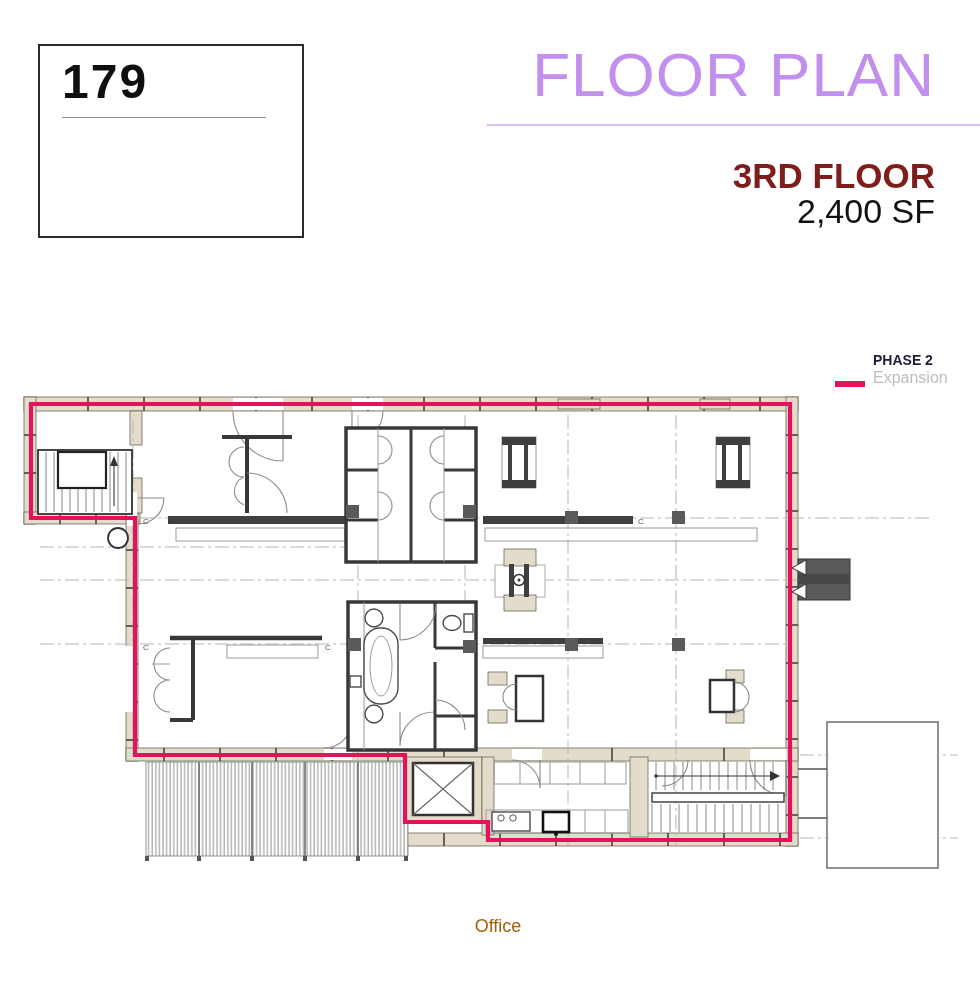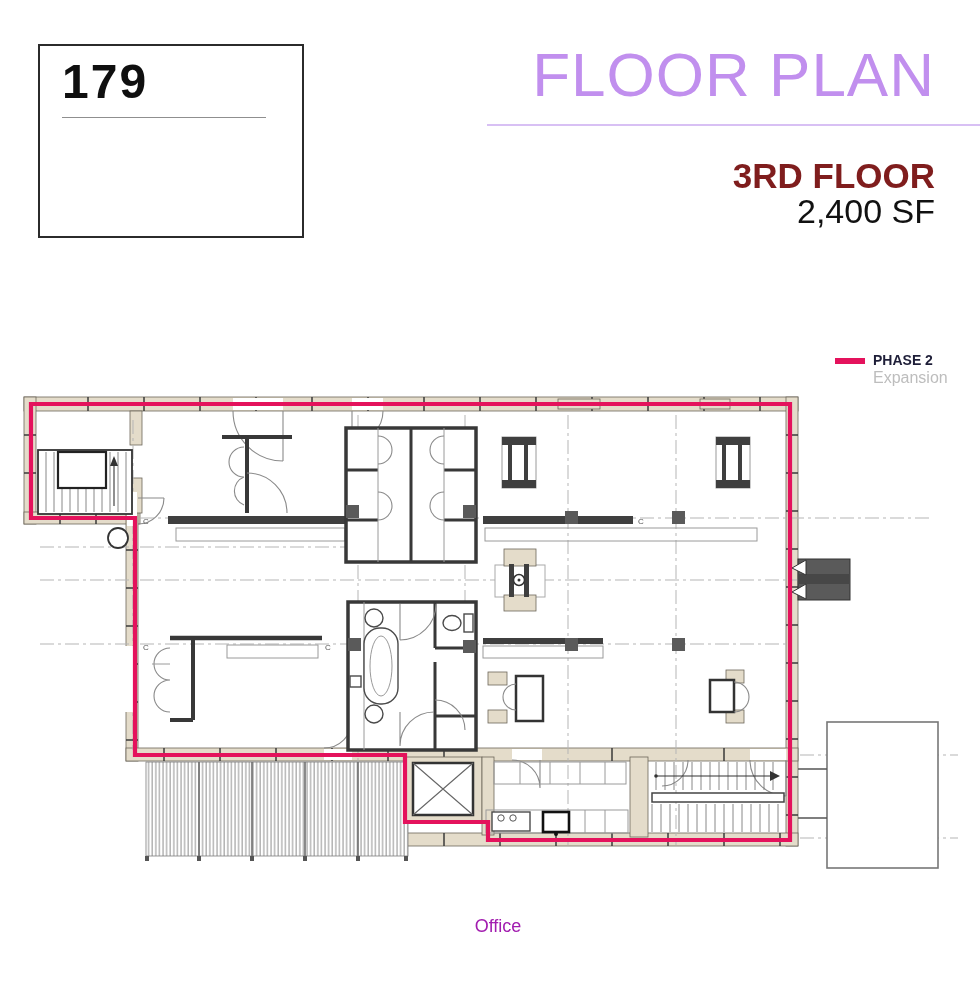--- a/index.html
+++ b/index.html
@@ -17,28 +17,28 @@
   .logo-number{font-size:48px;font-weight:bold;letter-spacing:2px;color:#0f0f0f;line-height:1.08;}
   .logo-name{font-size:48px;font-weight:400;letter-spacing:1px;color:#1a1a1a;line-height:1.12;}
   .logo-divider{width:204px;height:1px;background:#8f8f8f;margin:9px 0 7px;}
   .logo-city{font-size:27px;color:#1a1a1a;}
 
   .plan-title{position:absolute;top:44px;right:45px;font-size:62px;font-weight:300;letter-spacing:1px;color:var(--accent-purple);line-height:1;}
   .title-underline{position:absolute;left:487px;right:0;top:124px;height:2px;background:var(--underline-purple);}
   .floor-label{position:absolute;top:146px;right:45px;font-size:35px;font-weight:bold;color:#7f1d1d;margin-top:10px;}
   .area-label{position:absolute;top:192px;right:45px;font-size:34px;font-weight:400;color:#111;}
 
-  .legend{position:absolute;left:835px;top:352px;display:flex;gap:8px;align-items:flex-start;}
+  .legend{position:absolute;left:835px;top:352px;display:flex;gap:8px;align-items:flex-end;}
   .legend-swatch{width:30px;height:6px;margin-top:6px;background:var(--accent-pink);}
   .legend-label{font-size:14px;font-weight:bold;color:var(--dark-text);line-height:1.15;}
   .legend-sublabel{font-size:16px;color:var(--muted-text);line-height:1.2;}
 
   .plan-svg{position:absolute;left:0;top:0;}
 
-  .footer-label{position:absolute;left:16px;right:0;top:916px;text-align:center;font-size:18px;color:#a21caf;}
+  .footer-label{position:absolute;left:16px;right:0;top:916px;text-align:center;font-size:18px;color:#a16207;}
 
   
   .w{fill:var(--wall-tan);stroke:#6d675a;stroke-width:.8;}
   .dk{fill:#3f3f3f;stroke:none;}
   .col{fill:#5a5a5a;stroke:none;}
   .wh{fill:#fff;stroke:none;}
   .thin{fill:none;stroke:#9a9a9a;stroke-width:1;}
   .iw{fill:none;stroke:#383838;}
   .grid{fill:none;stroke:#b5b5b5;stroke-width:1;stroke-dasharray:14 4 3 4;}
   .pink{fill:none;stroke:var(--accent-pink);stroke-width:4.2;}

